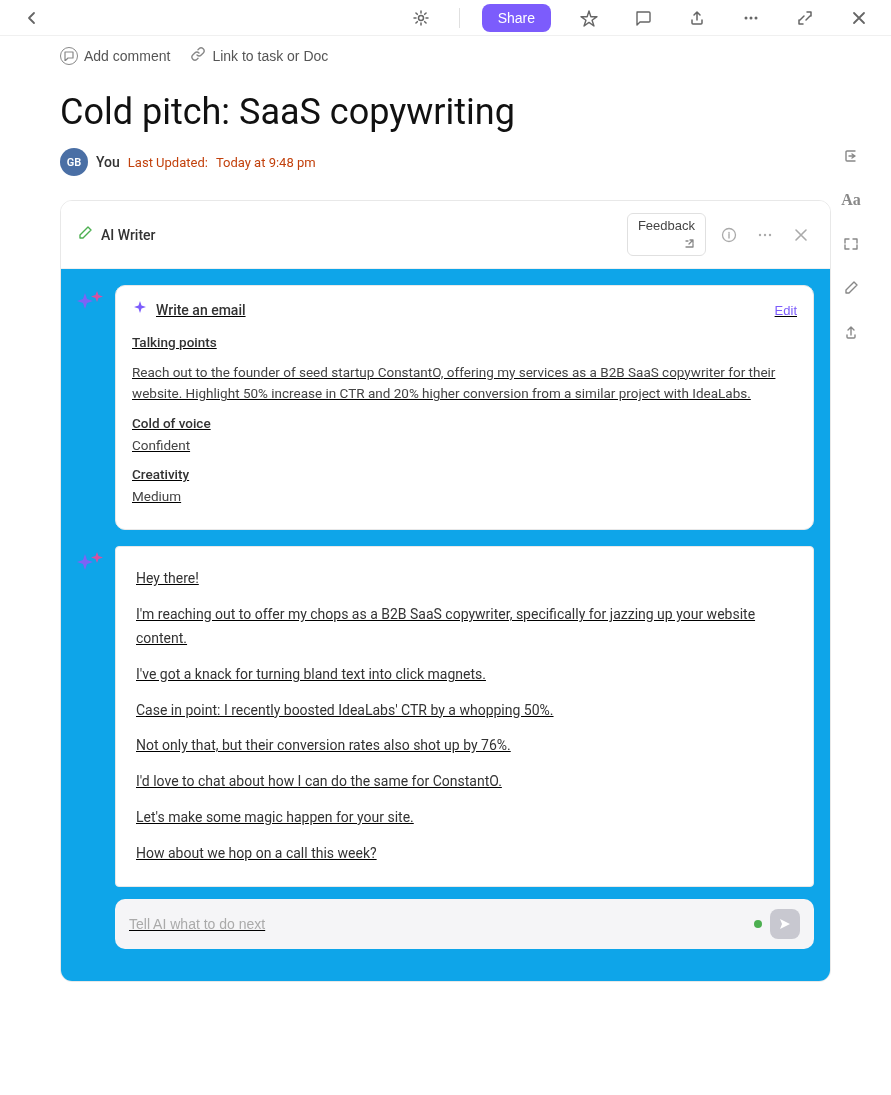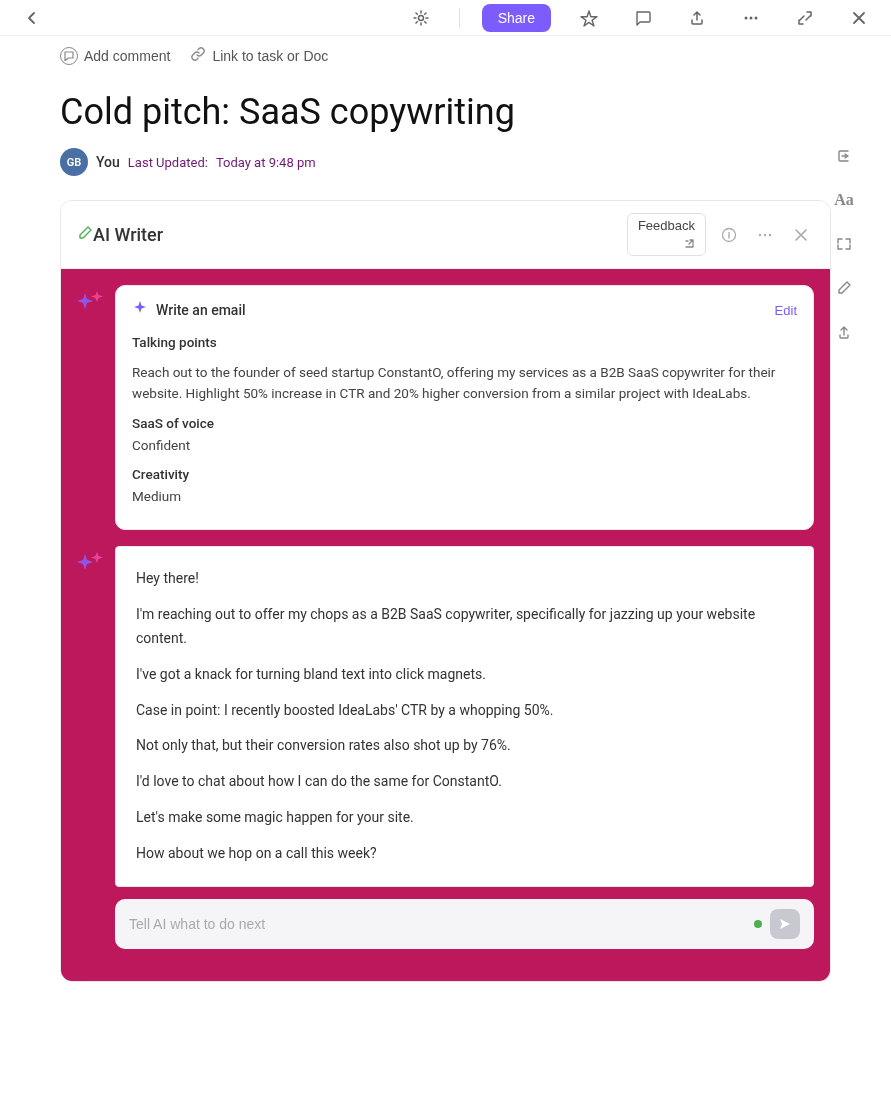--- a/index.html
+++ b/index.html
@@ -114,21 +114,21 @@
       align-items: center;
       justify-content: center;
     }
     .doc-meta-name {
       font-size: 14px;
       font-weight: 500;
       color: #333;
     }
     .doc-meta-updated {
       font-size: 13px;
-      color: #701a75;
+      color: #c2410c;
     }
 
     
     .ai-writer-card {
       border: 1px solid #e8e8e8;
       border-radius: 12px;
       overflow: hidden;
       margin-bottom: 24px;
     }
 
@@ -136,21 +136,22 @@
       display: flex;
       align-items: center;
       justify-content: space-between;
       padding: 12px 16px;
       border-bottom: 1px solid #f0f0f0;
       background: #fff;
     }
     .ai-writer-title {
       display: flex;
       align-items: center;
-      font-size: 18px;
+      gap: 8px;
+      font-size: 14px;
       font-weight: 500;
       color: #333;
     }
     .pencil-icon {
       color: #4CAF50;
       font-size: 14px;
     }
     .ai-writer-actions {
       display: flex;
       align-items: center;
@@ -182,22 +183,23 @@
       display: flex;
       align-items: center;
       justify-content: center;
       width: 26px;
       height: 26px;
       border-radius: 4px;
     }
 
     
     .ai-writer-body {
-      background: #be185d;
+      background: #0ea5e9;
       padding: 16px;
+      text-decoration: underline;
     }
     .prompt-box {
       background: #fff;
       border: 1px solid #e8e8e8;
       border-radius: 10px;
       padding: 14px 16px;
     }
     .prompt-header {
       display: flex;
       align-items: center;
@@ -309,21 +311,21 @@
       display: flex;
       align-items: center;
       justify-content: center;
       color: #fff;
       font-size: 14px;
     }
 
     
     .right-sidebar {
       position: fixed;
-      right: 31px;
+      right: 24px;
       top: 140px;
       display: flex;
       flex-direction: column;
       gap: 12px;
     }
     .sidebar-icon-btn {
       width: 32px;
       height: 32px;
       display: flex;
       align-items: center;
@@ -477,21 +479,21 @@
                 </svg>
               </span>
               <span class="prompt-title">Write an email</span>
             </div>
             <button class="edit-btn">Edit</button>
           </div>
           <div class="prompt-content">
             <p><span class="prompt-label">Talking points</span></p>
             <p>Reach out to the founder of seed startup ConstantO, offering my services as a B2B SaaS copywriter for their website. Highlight 50% increase in CTR and 20% higher conversion from a similar project with IdeaLabs.</p>
             <p>
-              <span class="prompt-label">SaaS of voice</span><br>
+              <span class="prompt-label">Cold of voice</span><br>
               <span>Confident</span>
             </p>
             <p>
               <span class="prompt-label">Creativity</span><br>
               <span>Medium</span>
             </p>
           </div>
         </div>
       </div>
 

